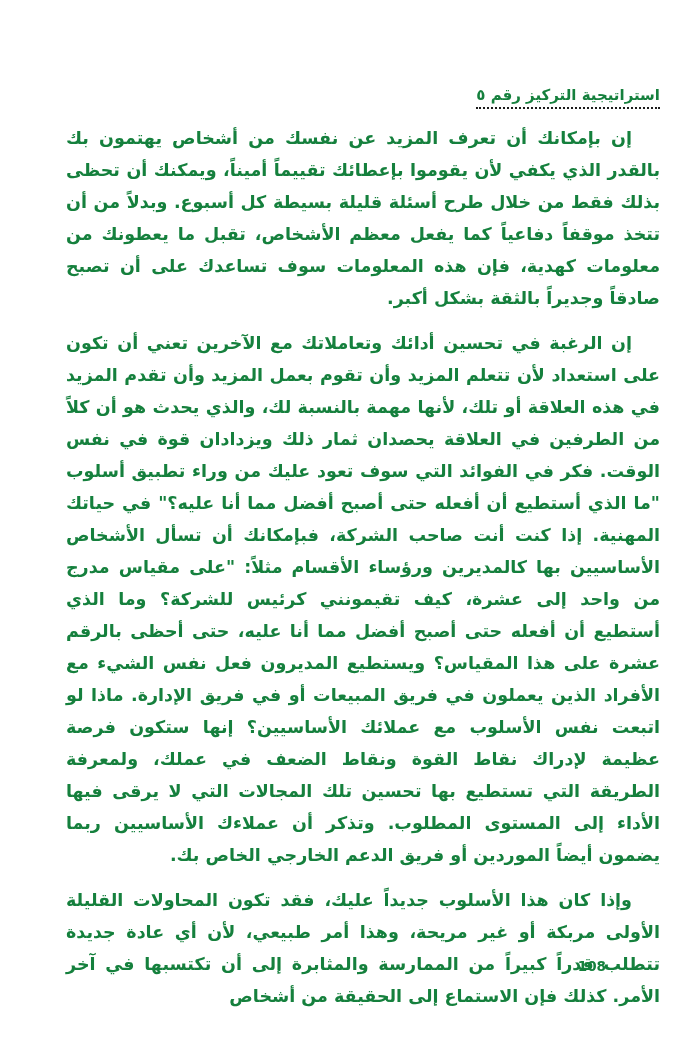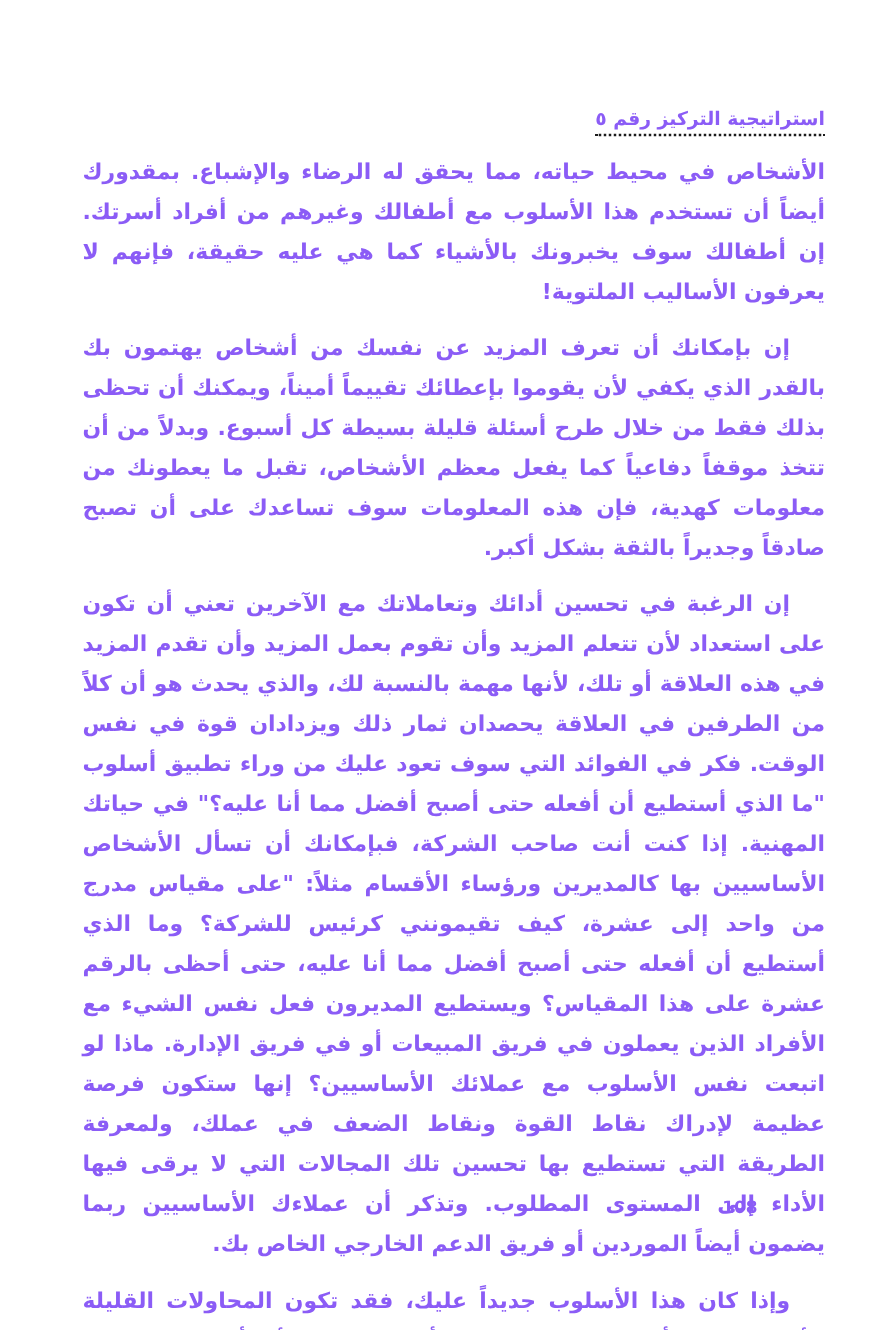--- a/index.html
+++ b/index.html
@@ -8,21 +8,21 @@
     background: #ffffff;
   }
   .page {
     position: relative;
     width: 692px;
     height: 1064px;
     background: #ffffff;
     overflow: hidden;
     direction: rtl;
     font-family: "DejaVu Sans", sans-serif;
-    color: #8b5cf6;
+    color: #15803d;
   }
   .running-head {
     position: absolute;
     top: 86px;
     right: 38px;
     font-size: 15px;
     font-weight: 700;
     letter-spacing: 0px;
     padding-bottom: 3px;
     border-bottom: 2px dotted #1c1c1c;
@@ -53,20 +53,19 @@
     font-weight: 700;
   }
 </style>
 </head>
 <body>
 
 <div class="page">
   <div class="running-head">استراتيجية التركيز رقم ٥</div>
 
   <div class="content">
-      <p class="">الأشخاص في محيط حياته، مما يحقق له الرضاء والإشباع. بمقدورك أيضاً أن تستخدم هذا الأسلوب مع أطفالك وغيرهم من أفراد أسرتك. إن أطفالك سوف يخبرونك بالأشياء كما هي عليه حقيقة، فإنهم لا يعرفون الأساليب الملتوية!</p>
       <p class="indent">إن بإمكانك أن تعرف المزيد عن نفسك من أشخاص يهتمون بك بالقدر الذي يكفي لأن يقوموا بإعطائك تقييماً أميناً، ويمكنك أن تحظى بذلك فقط من خلال طرح أسئلة قليلة بسيطة كل أسبوع. وبدلاً من أن تتخذ موقفاً دفاعياً كما يفعل معظم الأشخاص، تقبل ما يعطونك من معلومات كهدية، فإن هذه المعلومات سوف تساعدك على أن تصبح صادقاً وجديراً بالثقة بشكل أكبر.</p>
       <p class="indent">إن الرغبة في تحسين أدائك وتعاملاتك مع الآخرين تعني أن تكون على استعداد لأن تتعلم المزيد وأن تقوم بعمل المزيد وأن تقدم المزيد في هذه العلاقة أو تلك، لأنها مهمة بالنسبة لك، والذي يحدث هو أن كلاً من الطرفين في العلاقة يحصدان ثمار ذلك ويزدادان قوة في نفس الوقت. فكر في الفوائد التي سوف تعود عليك من وراء تطبيق أسلوب "ما الذي أستطيع أن أفعله حتى أصبح أفضل مما أنا عليه؟" في حياتك المهنية. إذا كنت أنت صاحب الشركة، فبإمكانك أن تسأل الأشخاص الأساسيين بها كالمديرين ورؤساء الأقسام مثلاً: "على مقياس مدرج من واحد إلى عشرة، كيف تقيمونني كرئيس للشركة؟ وما الذي أستطيع أن أفعله حتى أصبح أفضل مما أنا عليه، حتى أحظى بالرقم عشرة على هذا المقياس؟ ويستطيع المديرون فعل نفس الشيء مع الأفراد الذين يعملون في فريق المبيعات أو في فريق الإدارة. ماذا لو اتبعت نفس الأسلوب مع عملائك الأساسيين؟ إنها ستكون فرصة عظيمة لإدراك نقاط القوة ونقاط الضعف في عملك، ولمعرفة الطريقة التي تستطيع بها تحسين تلك المجالات التي لا يرقى فيها الأداء إلى المستوى المطلوب. وتذكر أن عملاءك الأساسيين ربما يضمون أيضاً الموردين أو فريق الدعم الخارجي الخاص بك.</p>
       <p class="indent">وإذا كان هذا الأسلوب جديداً عليك، فقد تكون المحاولات القليلة الأولى مربكة أو غير مريحة، وهذا أمر طبيعي، لأن أي عادة جديدة تتطلب قدراً كبيراً من الممارسة والمثابرة إلى أن تكتسبها في آخر الأمر. كذلك فإن الاستماع إلى الحقيقة من أشخاص</p>
     </div>
 
   <div class="page-number">108</div>
 </div>
 
 </body></html>

